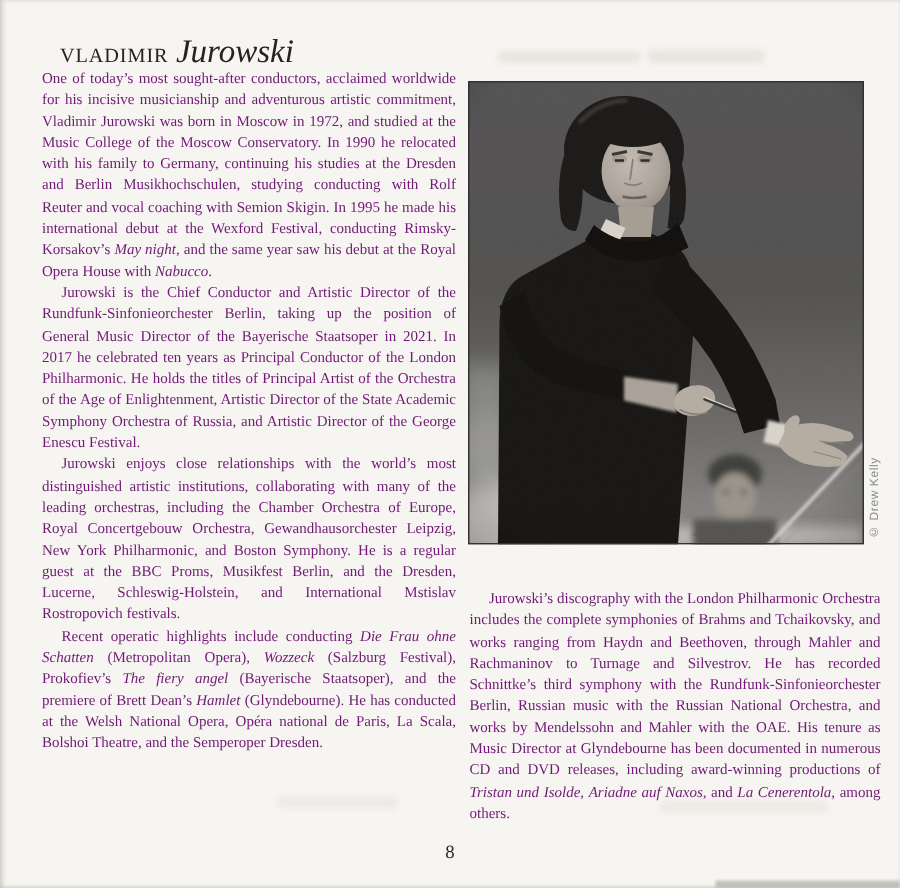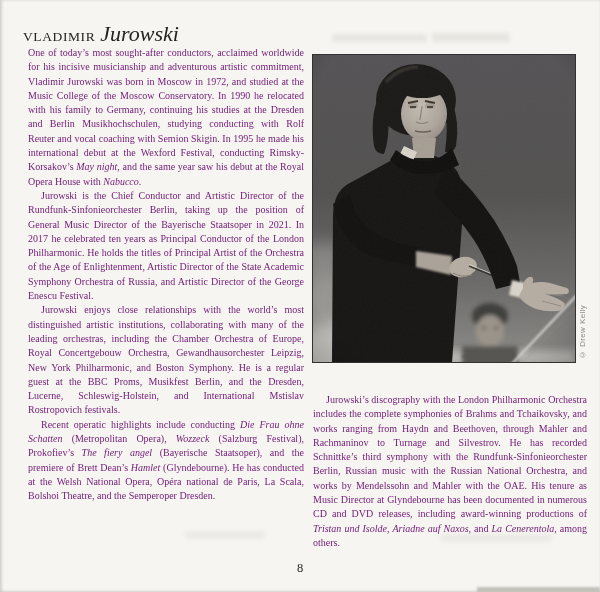--- a/index.html
+++ b/index.html
@@ -6,21 +6,21 @@
   body{
     width:600px;height:592px;
     background:#f6f5f1;
     font-family:"Liberation Serif", serif;
     color:#211e1c;
     overflow:hidden;
   }
   .page{position:relative;width:600px;height:592px;background:#f6f5f1;
         box-shadow:inset 2px 0 3px rgba(120,115,105,.25), inset 0 -1px 2px rgba(120,115,105,.15);}
   
-  .title{position:absolute;left:23px;top:21px;white-space:nowrap;}
+  .title{position:absolute;left:40px;top:21px;white-space:nowrap;}
   .t-caps{font-size:13.5px;letter-spacing:.6px;color:#262220;}
   .t-italic{font-style:italic;font-size:22px;margin-left:5px;color:#262220;}
   
   .col{position:absolute;text-align:justify;font-size:10px;line-height:14.3px;color:#701a75;}
   .col p{margin:0;}
   .col p.ind{text-indent:13px;}
   .col-left{left:28px;top:46px;width:276px;}
   .col-right{left:313px;top:377px;width:274px;margin-top:16px;}
   
   .photo{position:absolute;left:312px;top:54px;width:264px;height:309px;margin:0;padding:0;}

